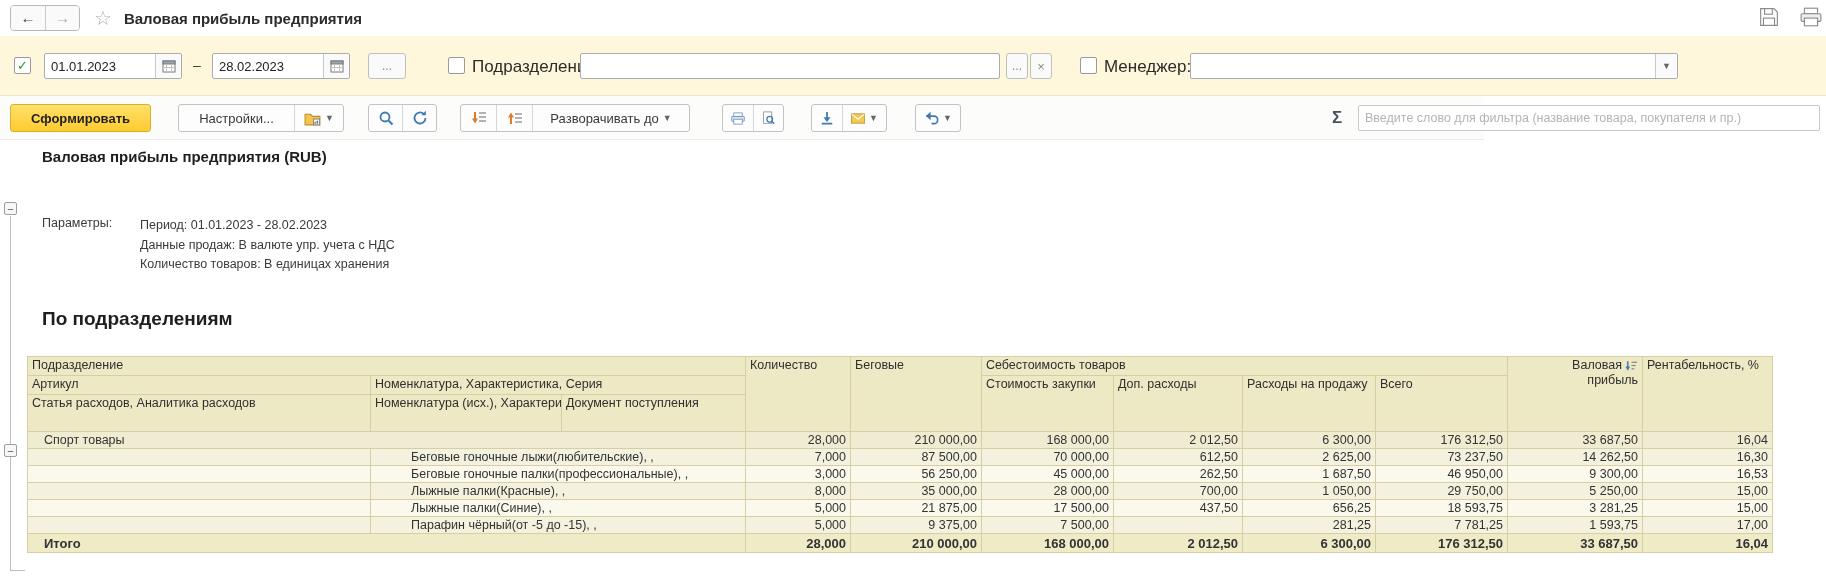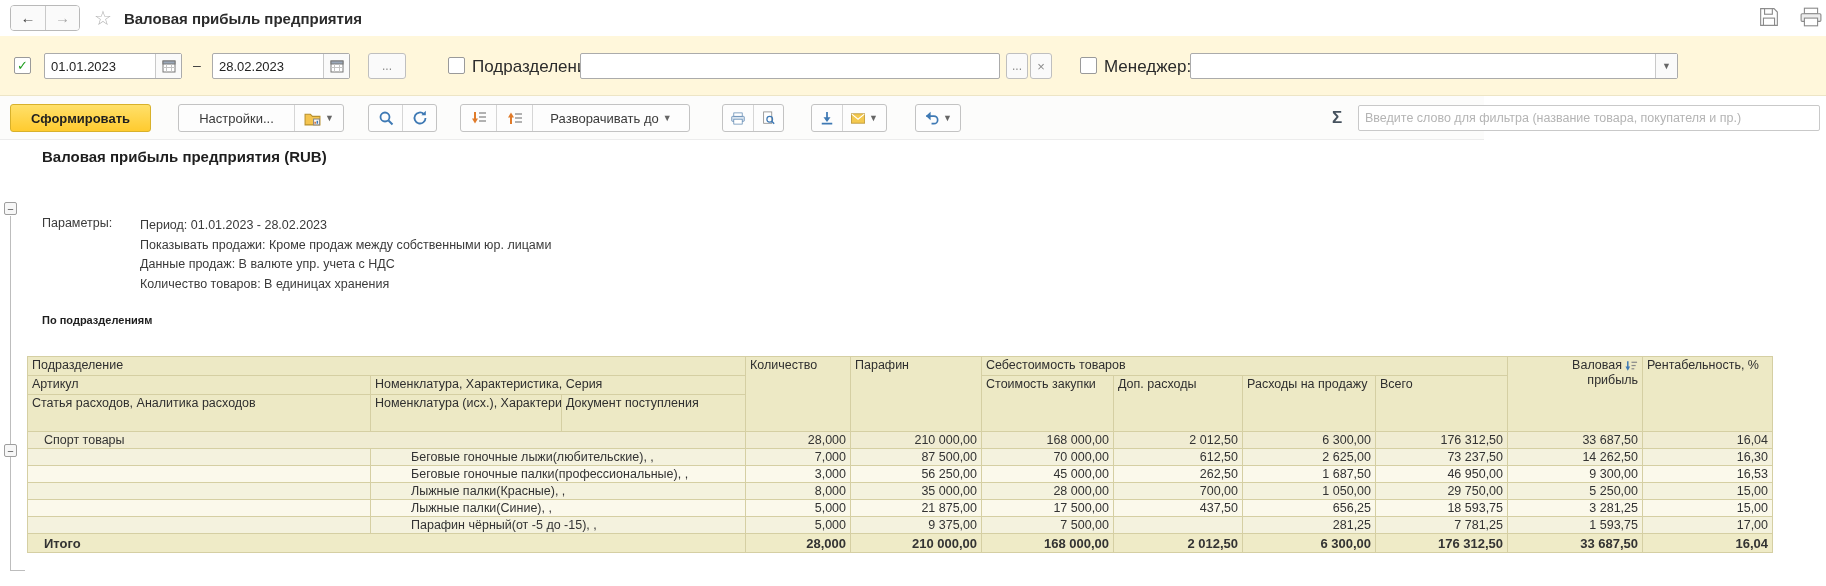--- a/index.html
+++ b/index.html
@@ -62,21 +62,21 @@
   
   .report{position:absolute;top:140px;left:0;width:1826px;height:446px;background:#fff;overflow:hidden;}
   .gutter-line{position:absolute;width:1px;background:#BDBDBD;}
   .gutter-tick{position:absolute;height:1px;background:#BDBDBD;}
   .collapse-box{position:absolute;width:13px;height:13px;border:1px solid #9E9E9E;background:#F7F7F7;border-radius:2px;
                 font-size:11px;line-height:10px;color:#555;text-align:center;cursor:pointer;padding:0;}
   .rep-title{position:absolute;left:42px;top:8px;font-size:15px;font-weight:bold;color:#1E1E1E;}
   .params{position:absolute;left:42px;top:76px;font-size:12.5px;color:#3A3A3A;display:flex;}
   .params-label{width:98px;}
   .param-line{line-height:19.5px;}
-  .section-title{position:absolute;left:42px;top:174px;font-size:11px;font-weight:bold;color:#1E1E1E;}
+  .section-title{position:absolute;left:42px;top:168px;font-size:19px;font-weight:bold;color:#1E1E1E;}
 
   
   table.rep{position:absolute;left:27px;top:216px;width:1745px;border-collapse:collapse;table-layout:fixed;font-size:12.5px;}
   table.rep th,table.rep td{border:1px solid var(--grid-line,#D5CFA3);padding:1px 4px;overflow:hidden;white-space:nowrap;}
   table.rep thead th{background:var(--header-cell,#EDE9C5);font-weight:normal;text-align:left;vertical-align:top;color:#2F2F2F;}
   .h1 th{height:19px;}
   .h2 th{height:19px;}
   .h3 th{height:37px;}
   th.num-h{text-align:right;}
   th.pre{white-space:pre-line;line-height:15px;margin-top:12px;}
@@ -272,21 +272,20 @@
   <div class="gutter-line" style="left:10px;top:76px;height:354px;"></div>
   <button class="collapse-box" style="left:4px;top:304px;">−</button>
   <div class="gutter-tick" style="left:10px;top:430px;width:15px;"></div>
 
   <div class="rep-title">Валовая прибыль предприятия (RUB)</div>
 
   <div class="params">
     <span class="params-label">Параметры:</span>
     <div>
         <div class="param-line">Период: 01.01.2023 - 28.02.2023</div>
-        <div class="param-line">Показывать продажи: Кроме продаж между собственными юр. лицами</div>
         <div class="param-line">Данные продаж: В валюте упр. учета с НДС</div>
         <div class="param-line">Количество товаров: В единицах хранения</div>
       </div>
   </div>
 
   <div class="section-title">По подразделениям</div>
 
   <table class="rep">
     <colgroup>
       <col style="width:343px">
@@ -298,21 +297,21 @@
       <col style="width:129px">
         <col style="width:133px">
         <col style="width:132px">
       <col style="width:135px">
         <col style="width:130px">
     </colgroup>
     <thead>
       <tr class="h1">
         <th colspan="3">Подразделение</th>
         <th rowspan="3">Количество</th>
-        <th rowspan="3" class="num-h">Парафин</th>
+        <th rowspan="3" class="num-h">Беговые</th>
         <th colspan="4">Себестоимость товаров</th>
         <th rowspan="3" class="num-h">
           <div class="vp1">
             <span>Валовая</span>
             <svg width="13" height="12" viewBox="0 0 14 12">
                 <line x1="3" y1="1" x2="3" y2="7" stroke="#3E79B4" stroke-width="1.6"></line>
                 <path d="M0.5 6.5L3 11l2.5-4.5z" fill="#3E79B4"></path>
                 <line x1="7" y1="2" x2="13" y2="2" stroke="#888" stroke-width="1.3"></line>
                 <line x1="7" y1="5.5" x2="11.5" y2="5.5" stroke="#888" stroke-width="1.3"></line>
                 <line x1="7" y1="9" x2="10" y2="9" stroke="#888" stroke-width="1.3"></line>

